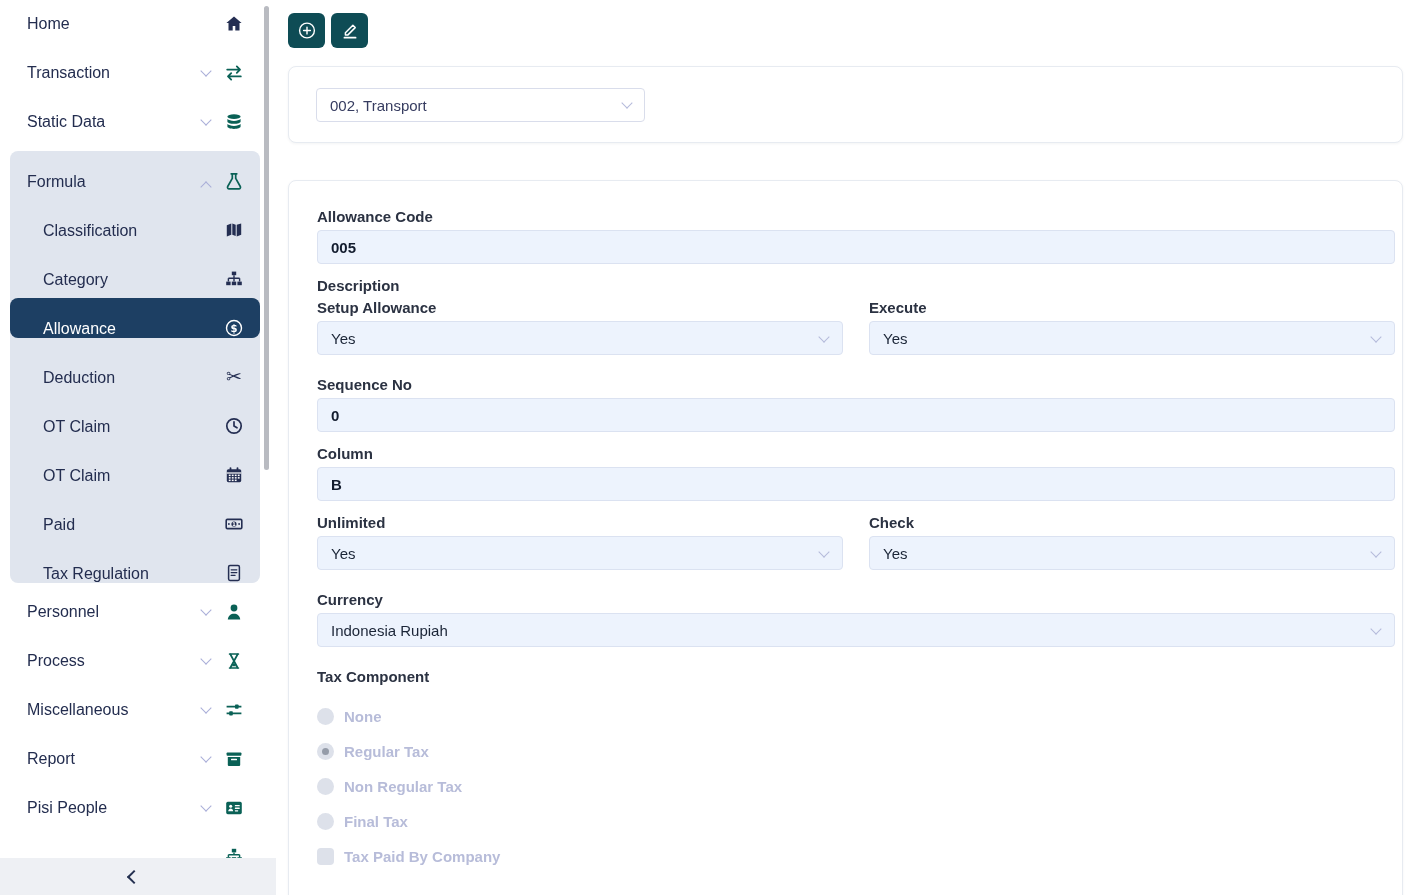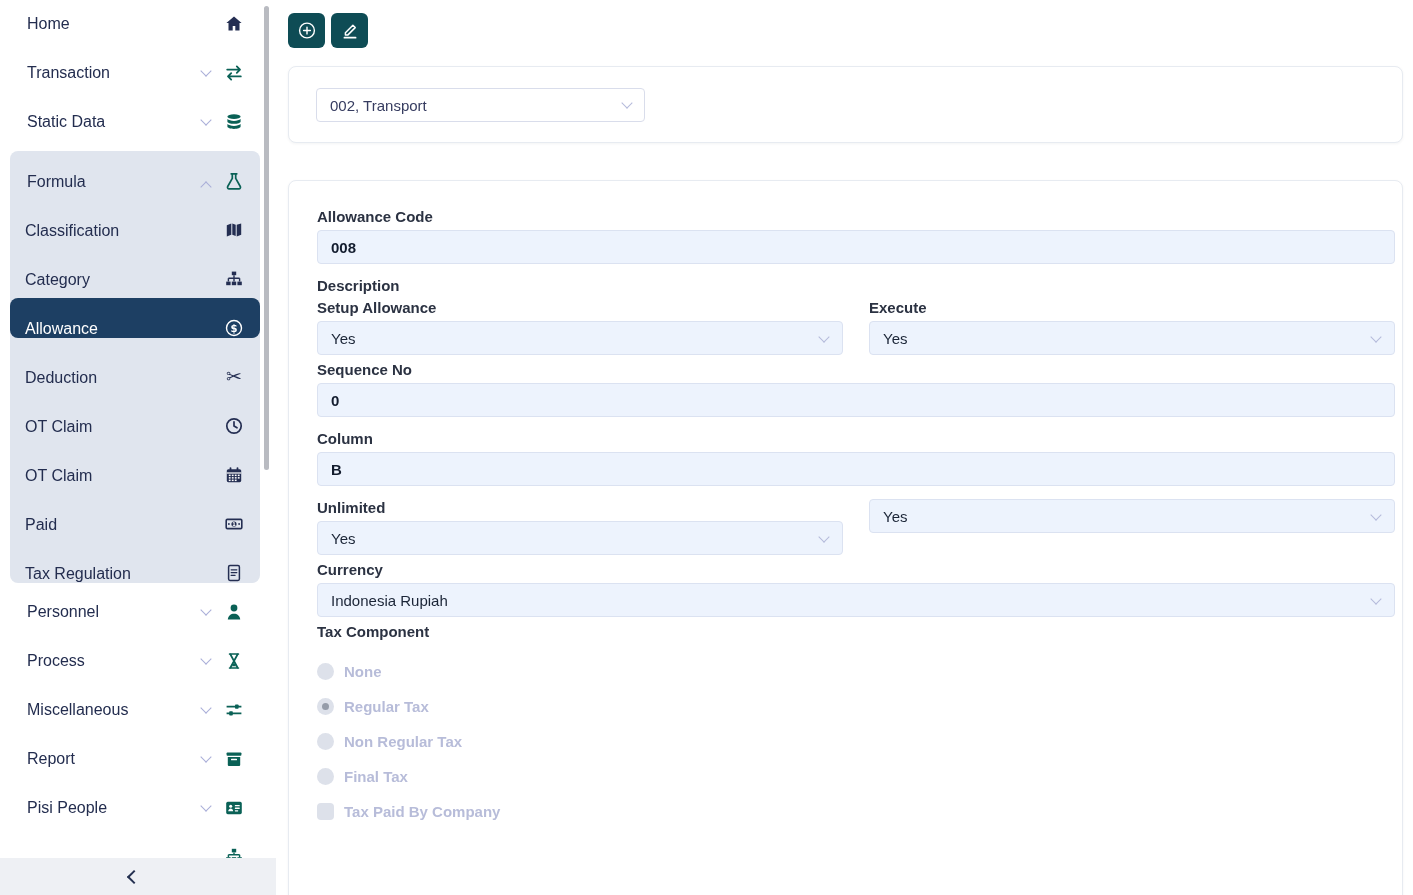--- a/index.html
+++ b/index.html
@@ -6,21 +6,21 @@
   html,body { width:1413px; height:895px; overflow:hidden; background:#fff;
     font-family:"Liberation Sans", sans-serif; }
   .app { position:relative; width:1413px; height:895px; }
 
   
   .sidebar { position:absolute; left:0; top:0; width:276px; height:895px; background:#fff; }
   .nav { padding:4px 8px 0 10px; width:268px; }
   .nav-item { display:flex; align-items:center; height:40px; border-radius:8px;
     padding:0 16px 0 17px; margin-bottom:9px; cursor:pointer; }
   .nav-item .lbl { flex:1; font-size:16px; color:#232d4f; }
-  .nav-item.sub { padding-left:15px; }
+  .nav-item.sub { padding-left:33px; }
   .nav-item.selected { background:#1d3f63; }
   .nav-item.selected .lbl { color:#ffffff;margin-top:46px; }
   .nav-group { background:#e0e5ee; border-radius:8px; margin-bottom:9px; }
   .nav-group .nav-item { margin-bottom:9px;align-items:flex-end; }
   .icon20 { width:20px; height:20px; flex:0 0 20px; display:flex; align-items:center; justify-content:center; }
   .icon20 svg { width:20px; height:20px; display:block; }
   .glyph { font-size:19px; line-height:20px; color:#242e52; }
   .chev { display:inline-block; width:8px; height:8px;
     border-right:1.8px solid #a9aed8; border-bottom:1.8px solid #a9aed8; }
   .chev.down { transform:rotate(45deg); margin-top:-4px; }
@@ -51,21 +51,21 @@
   .record-select .val { flex:1; }
   .sel-chev { display:inline-block; width:8px; height:8px; margin-top:-4px;
     border-right:1.7px solid #b5badb; border-bottom:1.7px solid #b5badb; transform:rotate(45deg); }
 
   .form-card { top:180px; width:1115px; height:770px; padding:27px 7px 0 28px; }
   .flabel { font-size:15px; font-weight:700; color:#2b3242; line-height:18px; margin-bottom:4px; }
   .finput { height:34px; background:#edf3fd; border:1px solid #dbe2f1; border-radius:4px;
     display:flex; align-items:center; padding:0 13px; margin-bottom:13px;
     font-size:15px; font-weight:700; color:#131c2e; }
   .fselect { position:relative; height:34px; background:#edf3fd; border:1px solid #dbe2f1;
-    border-radius:4px; display:flex; align-items:center; padding:0 30px 0 13px; margin-bottom:6px;
+    border-radius:4px; display:flex; align-items:center; padding:0 30px 0 13px; margin-bottom:21px;
     font-size:15px; font-weight:500; color:#1b2537; cursor:pointer; }
   .fselect .sel-chev { position:absolute; right:14px; top:15px; }
   .fselect.normal { font-weight:400; }
   .two-col { display:flex; gap:26px; }
   .two-col .col { flex:1; }
 
   .tax-options { margin-top:20px; }
   .opt-row { display:flex; align-items:center; height:20px; margin-bottom:15px; }
   .radio { width:17px; height:17px; border-radius:50%; background:#dde1ea; position:relative; flex:0 0 17px; }
   .radio.on::after { content:""; position:absolute; left:5px; top:5px; width:7px; height:7px;
@@ -343,21 +343,21 @@
       <div class="record-select">
         <span class="val">002, Transport</span>
         <span class="sel-chev"></span>
       </div>
     </section>
 
     <section class="card form-card">
 
       <div class="flabel">Allowance Code</div>
       <div class="finput">
-        <span>008</span>
+        <span>005</span>
       </div>
 
       <div class="flabel">Description</div>
 
       <div class="two-col">
         <div class="col">
           <div class="flabel">Setup Allowance</div>
           <div class="fselect">
             <span>Yes</span>
             <span class="sel-chev"></span>
@@ -384,20 +384,21 @@
 
       <div class="two-col">
         <div class="col">
           <div class="flabel">Unlimited</div>
           <div class="fselect">
             <span>Yes</span>
             <span class="sel-chev"></span>
           </div>
         </div>
         <div class="col">
+          <div class="flabel">Check</div>
           <div class="fselect">
             <span>Yes</span>
             <span class="sel-chev"></span>
           </div>
         </div>
       </div>
 
       <div class="flabel">Currency</div>
       <div class="fselect normal">
         <span>Indonesia Rupiah</span>

